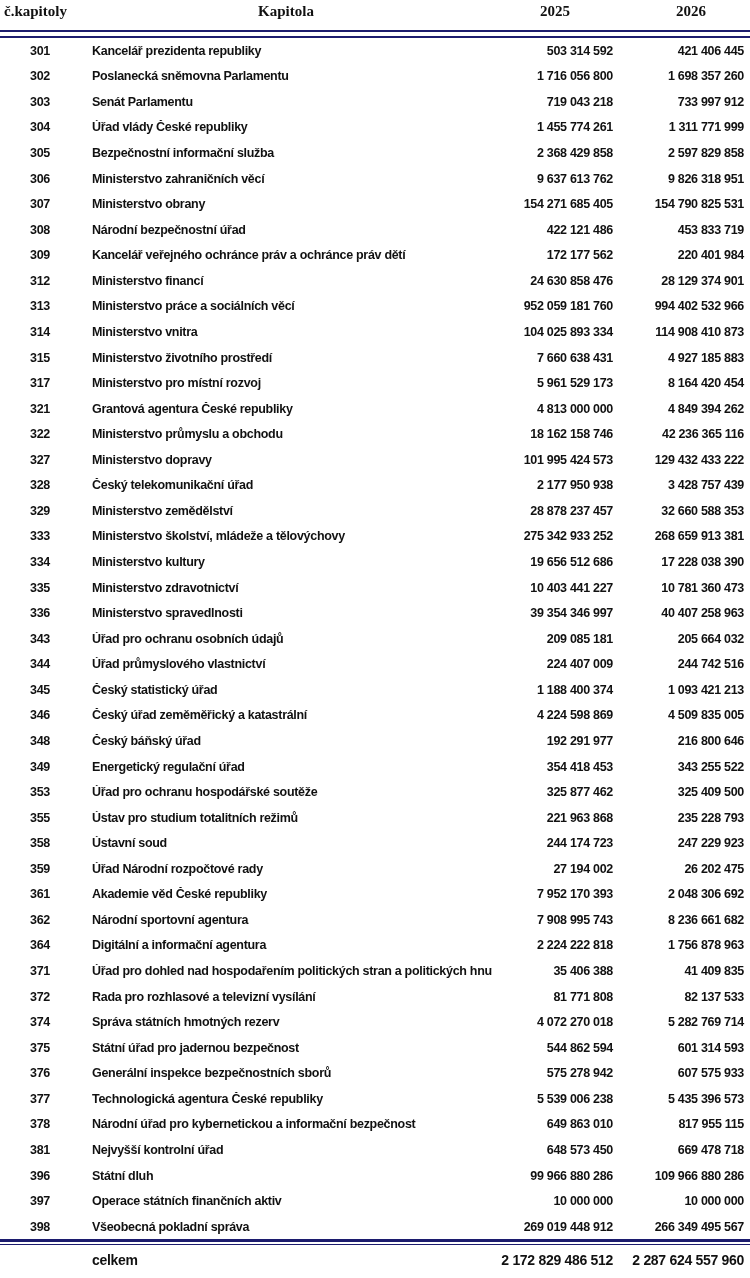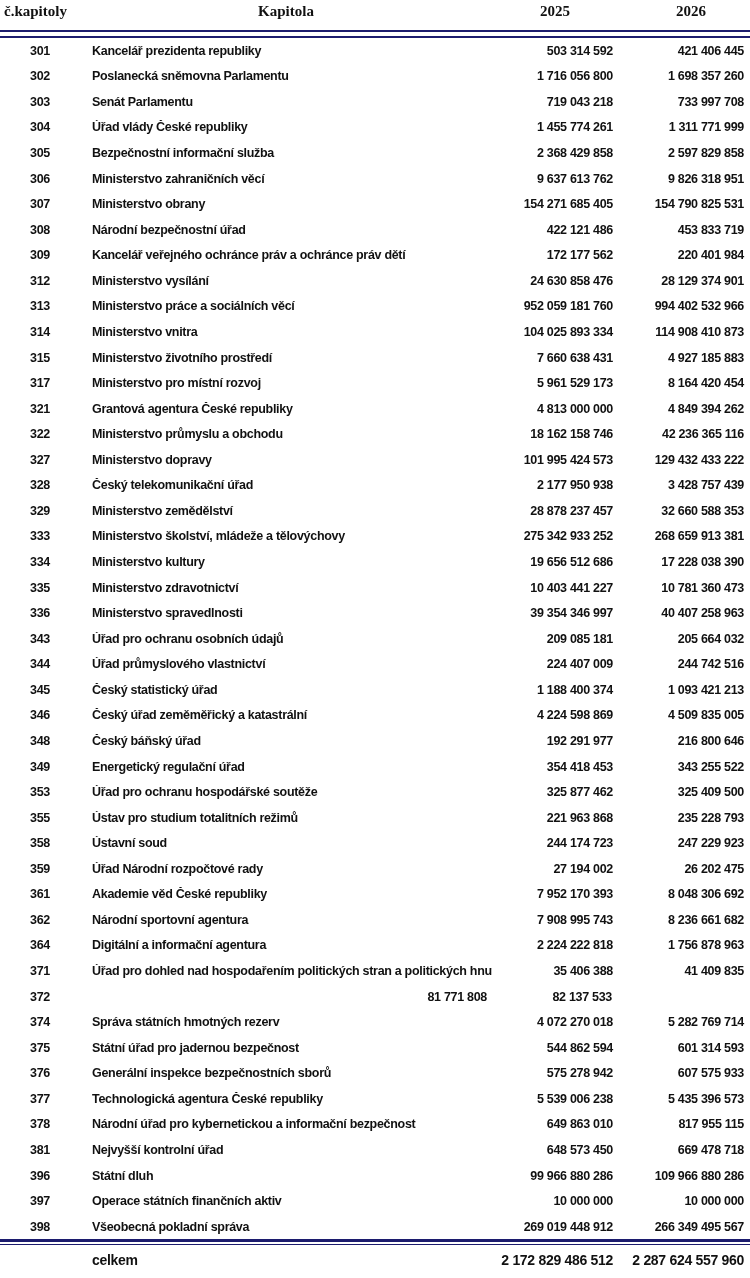--- a/index.html
+++ b/index.html
@@ -66,21 +66,21 @@
     <div class="cell-no">302</div>
     <div class="cell-name">Poslanecká sněmovna Parlamentu</div>
     <div class="cell-v25">1 716 056 800</div>
     <div class="cell-v26">1 698 357 260</div>
   </div>
 
   <div class="row">
     <div class="cell-no">303</div>
     <div class="cell-name">Senát Parlamentu</div>
     <div class="cell-v25">719 043 218</div>
-    <div class="cell-v26">733 997 708</div>
+    <div class="cell-v26">733 997 912</div>
   </div>
 
   <div class="row">
     <div class="cell-no">304</div>
     <div class="cell-name">Úřad vlády České republiky</div>
     <div class="cell-v25">1 455 774 261</div>
     <div class="cell-v26">1 311 771 999</div>
   </div>
 
   <div class="row">
@@ -113,21 +113,21 @@
 
   <div class="row">
     <div class="cell-no">309</div>
     <div class="cell-name">Kancelář veřejného ochránce práv a ochránce práv dětí</div>
     <div class="cell-v25">172 177 562</div>
     <div class="cell-v26">220 401 984</div>
   </div>
 
   <div class="row">
     <div class="cell-no">312</div>
-    <div class="cell-name">Ministerstvo vysílání</div>
+    <div class="cell-name">Ministerstvo financí</div>
     <div class="cell-v25">24 630 858 476</div>
     <div class="cell-v26">28 129 374 901</div>
   </div>
 
   <div class="row">
     <div class="cell-no">313</div>
     <div class="cell-name">Ministerstvo práce a sociálních věcí</div>
     <div class="cell-v25">952 059 181 760</div>
     <div class="cell-v26">994 402 532 966</div>
   </div>
@@ -283,21 +283,21 @@
     <div class="cell-no">359</div>
     <div class="cell-name">Úřad Národní rozpočtové rady</div>
     <div class="cell-v25">27 194 002</div>
     <div class="cell-v26">26 202 475</div>
   </div>
 
   <div class="row">
     <div class="cell-no">361</div>
     <div class="cell-name">Akademie věd České republiky</div>
     <div class="cell-v25">7 952 170 393</div>
-    <div class="cell-v26">8 048 306 692</div>
+    <div class="cell-v26">2 048 306 692</div>
   </div>
 
   <div class="row">
     <div class="cell-no">362</div>
     <div class="cell-name">Národní sportovní agentura</div>
     <div class="cell-v25">7 908 995 743</div>
     <div class="cell-v26">8 236 661 682</div>
   </div>
 
   <div class="row">
@@ -309,20 +309,21 @@
 
   <div class="row">
     <div class="cell-no">371</div>
     <div class="cell-name">Úřad pro dohled nad hospodařením politických stran a politických hnutí</div>
     <div class="cell-v25">35 406 388</div>
     <div class="cell-v26">41 409 835</div>
   </div>
 
   <div class="row">
     <div class="cell-no">372</div>
+    <div class="cell-name">Rada pro rozhlasové a televizní vysílání</div>
     <div class="cell-v25">81 771 808</div>
     <div class="cell-v26">82 137 533</div>
   </div>
 
   <div class="row">
     <div class="cell-no">374</div>
     <div class="cell-name">Správa státních hmotných rezerv</div>
     <div class="cell-v25">4 072 270 018</div>
     <div class="cell-v26">5 282 769 714</div>
   </div>

